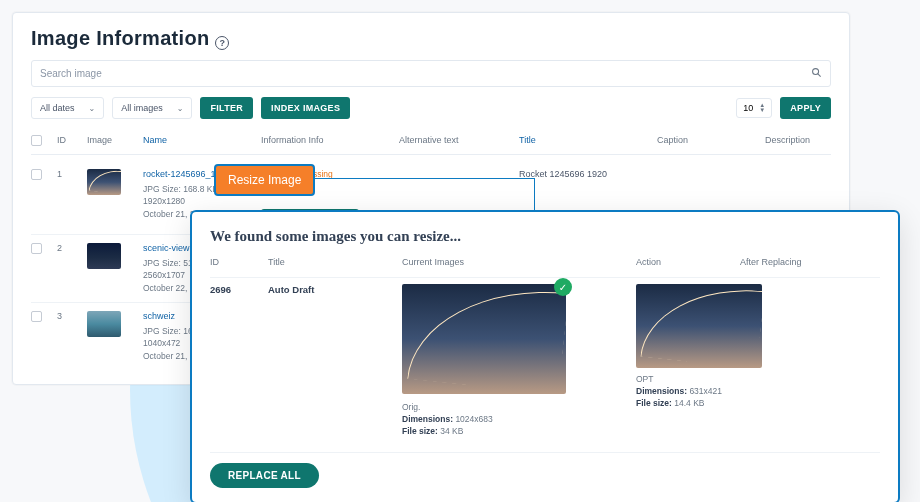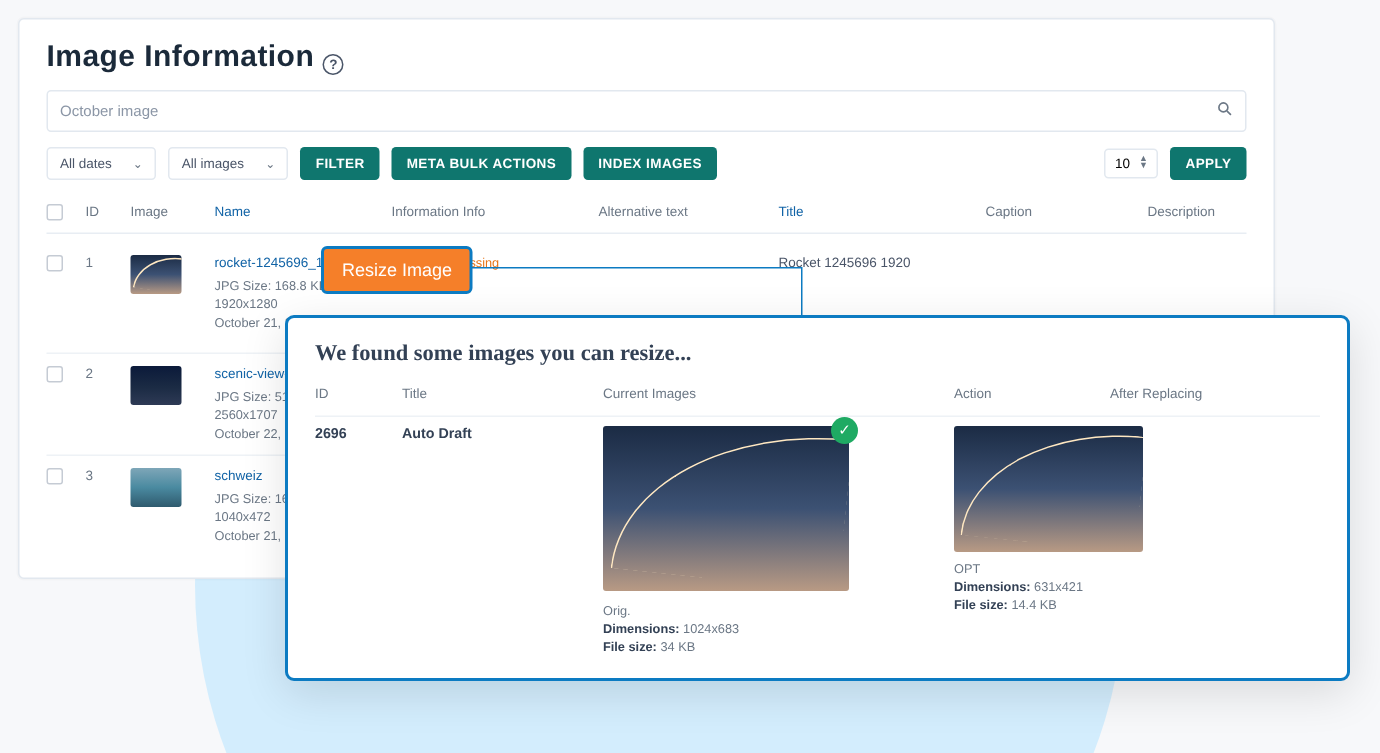--- a/index.html
+++ b/index.html
@@ -58,40 +58,39 @@
 
 <div class="bg-circle"></div>
 
 <div class="panel">
   <h1>
     <span>Image Information</span>
     <span class="help">?</span>
   </h1>
 
   <div class="search">
-    <span>October image</span>
+    <span>Search image</span>
     <span class="magn">
       <svg width="11" height="11" viewBox="0 0 24 24" fill="none" stroke="#6b7785" stroke-width="2.4">
           <circle cx="10" cy="10" r="6.5"></circle>
           <line x1="15" y1="15" x2="21" y2="21"></line>
         </svg>
     </span>
   </div>
 
   <div class="row">
     <div class="select">
       <span>All dates</span>
       <span class="chev">⌄</span>
     </div>
     <div class="select">
       <span>All images</span>
       <span class="chev">⌄</span>
     </div>
     <button class="btn">FILTER</button>
-    <button class="btn">META BULK ACTIONS</button>
     <button class="btn">INDEX IMAGES</button>
     <div class="spacer"></div>
     <div class="stepper">
       <span>10</span>
       <span class="arrows">
           <span>▲</span>
           <span>▼</span>
         </span>
     </div>
     <button class="btn">APPLY</button>
@@ -201,13 +200,16 @@
     </div>
     <div>
       <div class="bigthumb small"></div>
       <div class="meta">
         <span>OPT</span><br>
         <b>Dimensions:</b> <span>631x421</span><br>
         <b>File size:</b> <span>14.4 KB</span>
       </div>
     </div>
   </div>
+  <div class="modal-footer">
+    <button class="btn pill">REPLACE ALL</button>
+  </div>
 </div>
 
 </body></html>

